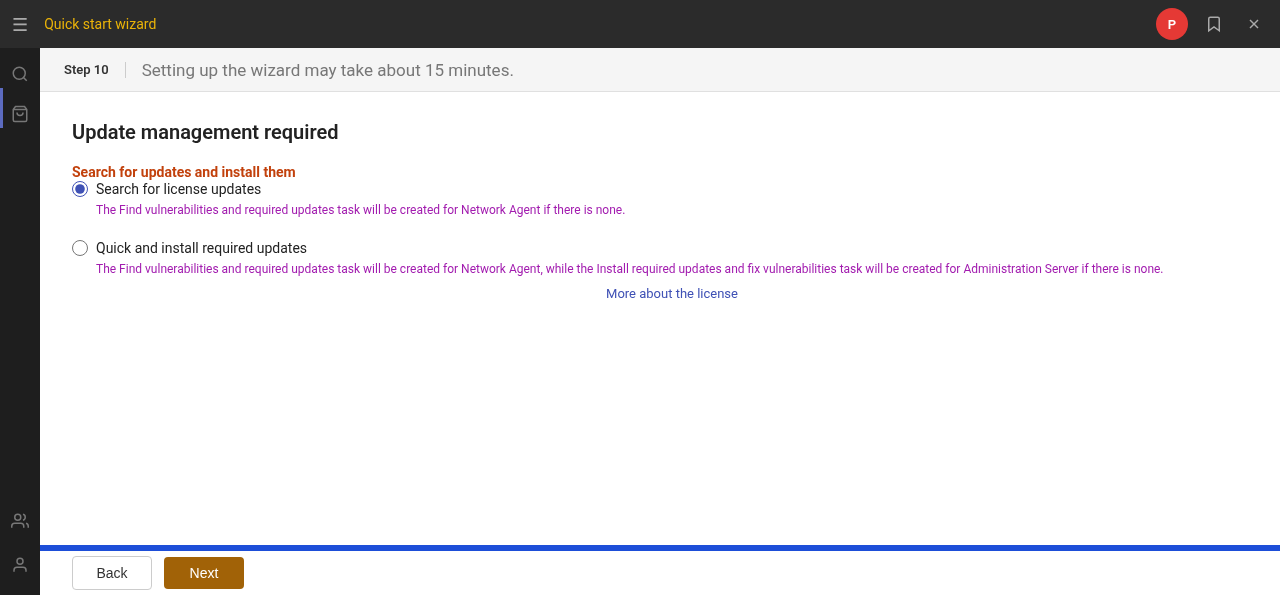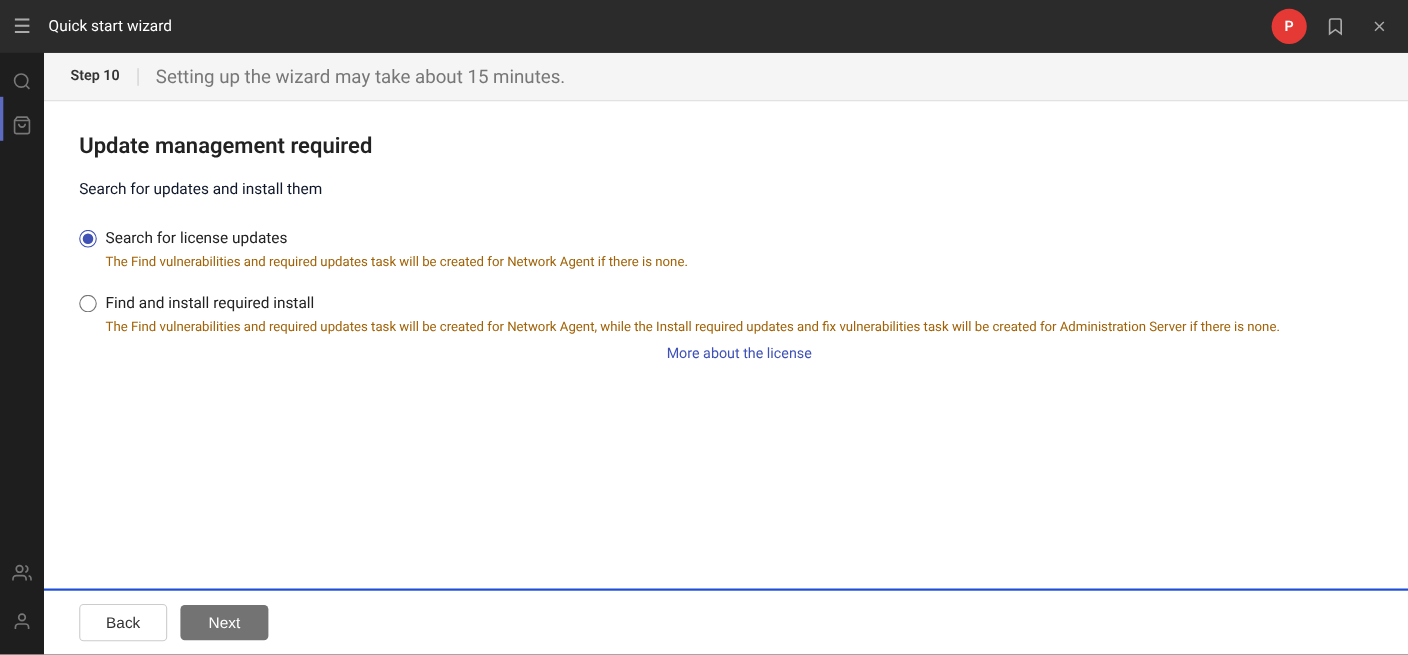--- a/index.html
+++ b/index.html
@@ -26,21 +26,21 @@
       display: flex;
       align-items: center;
       gap: 16px;
     }
     .hamburger-icon {
       color: #aaa;
       font-size: 18px;
       cursor: pointer;
     }
     .top-bar-title {
-      color: #ffffff;
+      color: #eab308;
       font-size: 14px;
       font-weight: 400;
     }
     .top-bar-right {
       margin-left: auto;
       display: flex;
       align-items: center;
       gap: 12px;
     }
     .avatar-circle {
@@ -155,23 +155,23 @@
       overflow-y: auto;
     }
     .page-title {
       font-size: 20px;
       font-weight: 600;
       color: #222;
       margin-bottom: 20px;
     }
     .section-title {
       font-size: 14px;
-      font-weight: 400;
-      color: #0f172a;
-      margin-bottom: 28px;
+      font-weight: 700;
+      color: #c2410c;
+      margin-bottom: 0;
     }
 
     
     .radio-group {
       display: flex;
       flex-direction: column;
       gap: 20px;
     }
     .radio-option {
       display: flex;
@@ -191,60 +191,60 @@
       flex-shrink: 0;
       margin-top: 1px;
     }
     .radio-label {
       font-size: 14px;
       color: #222;
       font-weight: 400;
     }
     .radio-desc {
       font-size: 12px;
-      color: #a16207;
+      color: #a21caf;
       padding-left: 24px;
       line-height: 1.5;
     }
     .license-link {
       color: #3f51b5;
       text-decoration: none;
       font-size: 13px;
       padding-left: 24px;
       cursor: pointer;
       display: inline-block;
       margin-top: 4px;
       text-align: center;
     }
 
     
     .footer {
       background: #ffffff;
-      border-top: 2px solid #1d4ed8;
+      border-top: 6px solid #1d4ed8;
       padding: 12px 32px;
       display: flex;
       align-items: center;
       gap: 12px;
       flex-shrink: 0;
-      height: 60px;
+      height: 50px;
     }
     .btn-back {
       padding: 8px 20px;
       border: 1px solid #ccc;
       background: #fff;
       color: #333;
       font-size: 14px;
       border-radius: 4px;
       cursor: pointer;
       min-width: 80px;
     }
     .btn-next {
       padding: 8px 24px;
       border: none;
-      background: #737373;
+      background: #a16207;
       color: #fff;
       font-size: 14px;
       border-radius: 4px;
       cursor: pointer;
       min-width: 80px;
       font-weight: 500;
     }
   </style>
 </head>
 <body>
@@ -323,21 +323,21 @@
           <div class="radio-row">
             <input type="radio" name="update-option" class="radio-input" id="search-required" checked="" style="">
             <label class="radio-label" for="search-required">Search for license updates</label>
           </div>
           <div class="radio-desc">The Find vulnerabilities and required updates task will be created for Network Agent if there is none.</div>
         </div>
 
         <div class="radio-option">
           <div class="radio-row">
             <input type="radio" name="update-option" class="radio-input" id="find-install" style="">
-            <label class="radio-label" for="find-install">Find and install required install</label>
+            <label class="radio-label" for="find-install">Quick and install required updates</label>
           </div>
           <div class="radio-desc">The Find vulnerabilities and required updates task will be created for Network Agent, while the Install required updates and fix vulnerabilities task will be created for Administration Server if there is none.</div>
           <a class="license-link" href="#">More about the license</a>
         </div>
       </div>
     </div>
 
     <div class="footer">
       <button class="btn-back">Back</button>
       <button class="btn-next">Next</button>

